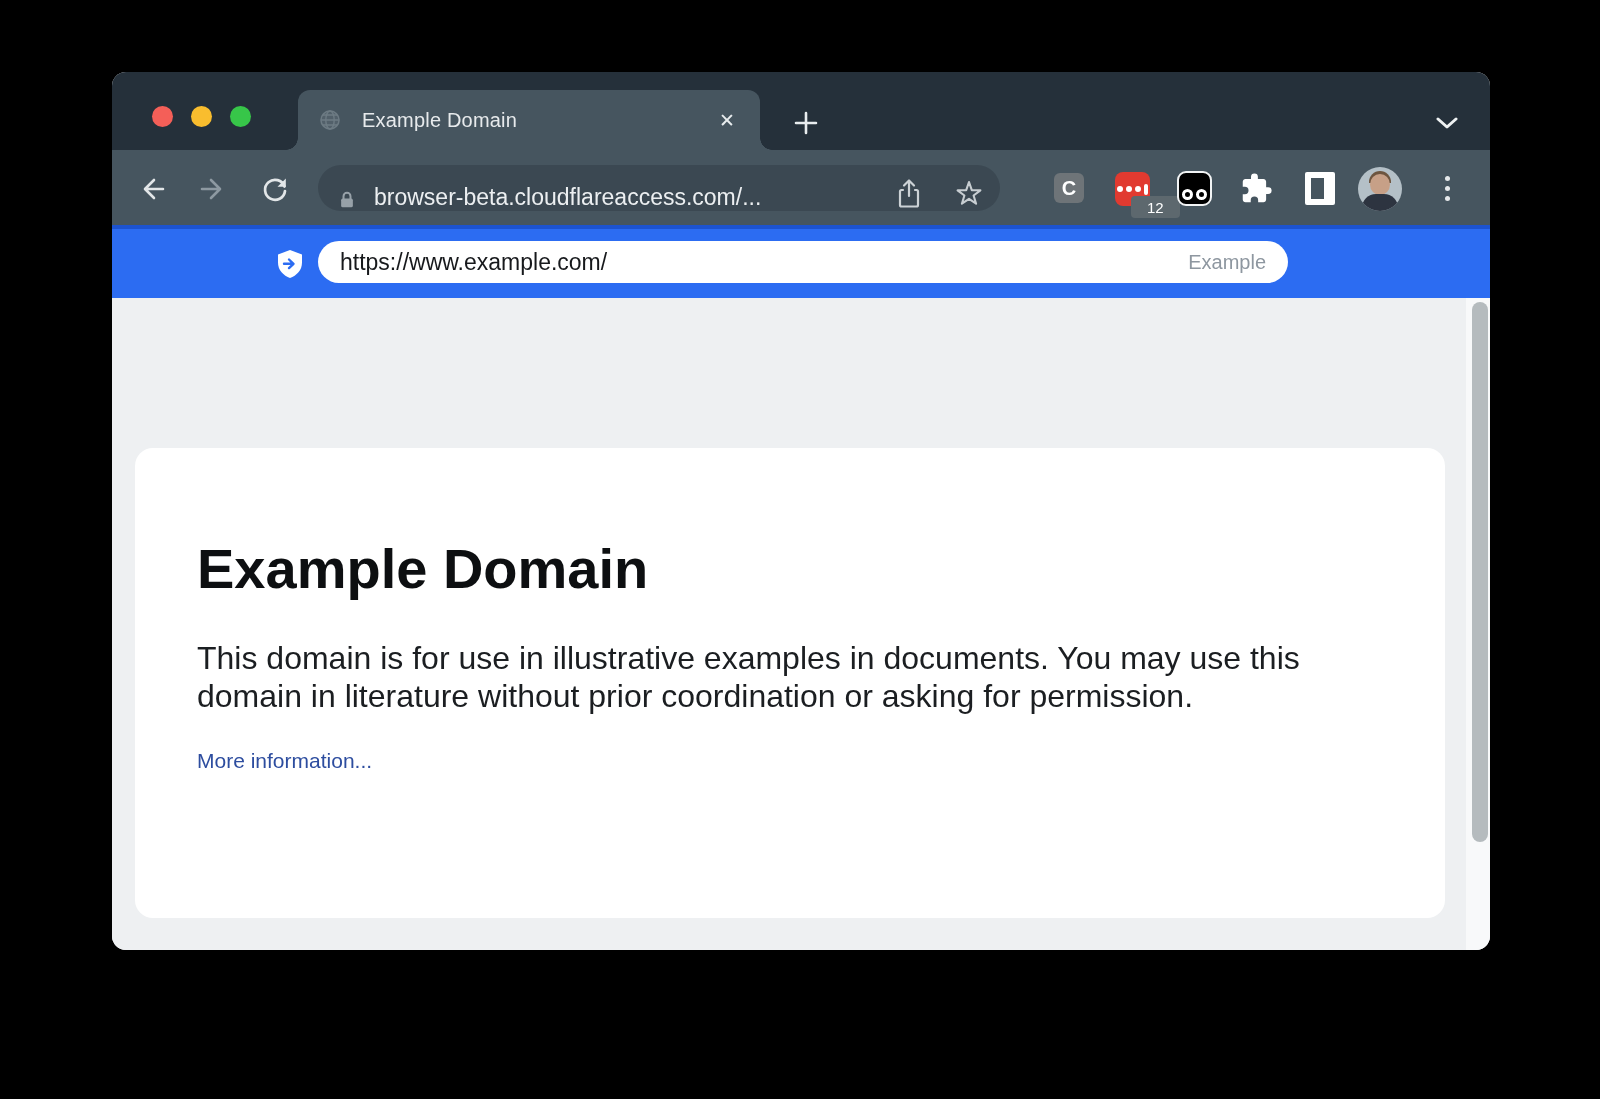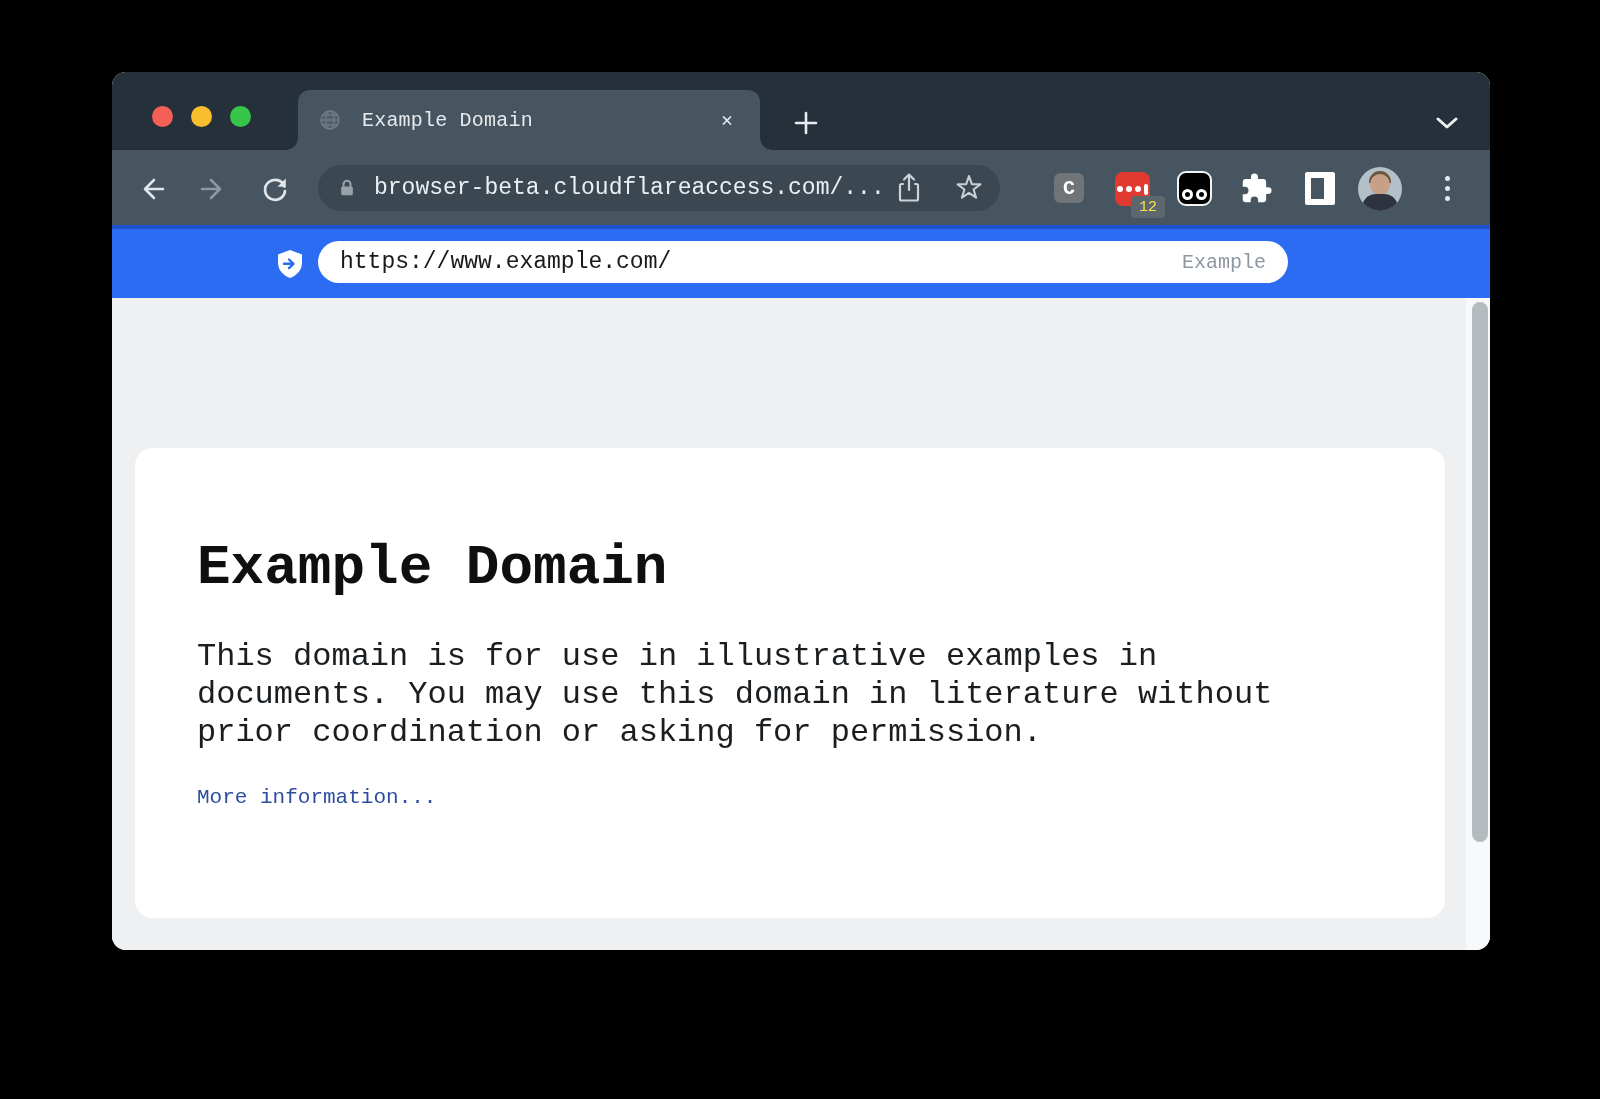--- a/index.html
+++ b/index.html
@@ -6,21 +6,21 @@
     --titlebar-bg:#25303a; --navbar-bg:#46555f; --tab-bg:#46555f;
     --urlfield-bg:#3b4852; --blue:#2c6cf2; --blue-dark:#1d53cf;
     --content-bg:#eef0f2; --card-bg:#ffffff; --link:#2d4d9f;
     --ui-text:#e7eaec; --muted-icon:#97a2aa; --thumb:#b5bbbe;
     --light-red:#f45f58; --light-yellow:#f9bd2e; --light-green:#37c649;
   }
   *{box-sizing:border-box; margin:0; padding:0;}
   html,body{background:#000;}
   body{width:1600px; height:1099px; position:relative; overflow:hidden;
        font-family:"Liberation Sans", sans-serif;}
-  .stage{position:absolute; inset:0; background:#000;font-family:Liberation Mono, monospace;}
+  .stage{position:absolute; inset:0; background:#000;}
   .browser-window{position:absolute; left:112px; top:72px; width:1378px; height:878px;
        border-radius:14px; overflow:hidden; background:var(--content-bg);}
 
   
   .titlebar{position:relative; height:78px; background:var(--titlebar-bg);}
   .traffic{position:absolute; top:34px; width:21px; height:21px; border-radius:50%;}
   .t-red{left:40px;  background:var(--light-red);}
   .t-yellow{left:79px;background:var(--light-yellow);}
   .t-green{left:118px;background:var(--light-green);}
   .tab{position:absolute; left:186px; top:18px; width:462px; height:60px;
@@ -38,38 +38,38 @@
        display:flex; align-items:center; justify-content:center;}
   .tabstrip-chevron{position:absolute; left:1317px; top:38px; width:36px; height:26px;
        display:flex; align-items:center; justify-content:center;}
 
   
   .navbar{position:relative; height:75px; background:var(--navbar-bg);}
   .nav-icon{position:absolute; top:21px; width:36px; height:36px; display:flex;
        align-items:center; justify-content:center;}
   .nav-back{left:22px;} .nav-fwd{left:83px;} .nav-reload{left:145px;}
   .omnibox{position:absolute; left:206px; top:15px; width:682px; height:46px;
-       background:var(--urlfield-bg); border-radius:23px; display:flex; align-items:center;
+       background:var(--urlfield-bg); border-radius:23px; display:flex; align-items:flex-end;
        padding:0 14px 0 18px;}
   .omni-lock{width:22px; height:22px; flex:0 0 auto;}
   .omni-url{margin-left:16px; font-size:23px; font-weight:500; color:#eceff1;
        white-space:nowrap; overflow:hidden; flex:1 1 auto;}
   .omni-share,.omni-star{width:34px; height:34px; flex:0 0 auto; display:flex;
        align-items:center; justify-content:center;}
   .omni-share{margin-right:26px;}
   .ext-c{position:absolute; left:942px; top:23px; width:30px; height:30px; border-radius:6px;
        background:#6e7478; color:#fff; font-size:20px; font-weight:bold;
        display:flex; align-items:center; justify-content:center;}
   .ext-red{position:absolute; left:1003px; top:22px; width:35px; height:34px; border-radius:8px;
        background:#e13a30; display:flex; align-items:center; justify-content:center; gap:3px;}
   .ext-red .dot{width:6px; height:6px; border-radius:50%; background:#fff;}
   .ext-red .bar{width:4px; height:11px; border-radius:2px; background:#fff;}
   .ext-badge{position:absolute; left:1019px; top:46px; min-width:27px; height:22px;
-       background:#5d686e; border-radius:4px; color:#fde047; font-size:15px;
-       display:flex; align-items:center; justify-content:center; padding:0 8px;}
+       background:#5d686e; border-radius:4px; color:#ffffff; font-size:15px;
+       display:flex; align-items:center; justify-content:center; padding:0 16px;}
   .ext-black{position:absolute; left:1065px; top:21px; width:35px; height:35px;
        background:#000; border:2px solid #f2f4f5; border-radius:9px;
        display:flex; align-items:flex-end; justify-content:center; gap:3px; padding-bottom:4px;}
   .ext-black .oo{width:11px; height:11px; border:3px solid #fff; border-radius:50%;}
   .ext-puzzle{position:absolute; left:1126px; top:20px; width:36px; height:36px;
        display:flex; align-items:center; justify-content:center;}
   .ext-panel{position:absolute; left:1193px; top:22px; width:30px; height:33px;
        background:#fff; border-radius:2px;}
   .ext-panel .hole{position:absolute; left:6px; top:6px; width:13px; height:21px;
        background:var(--navbar-bg);}

